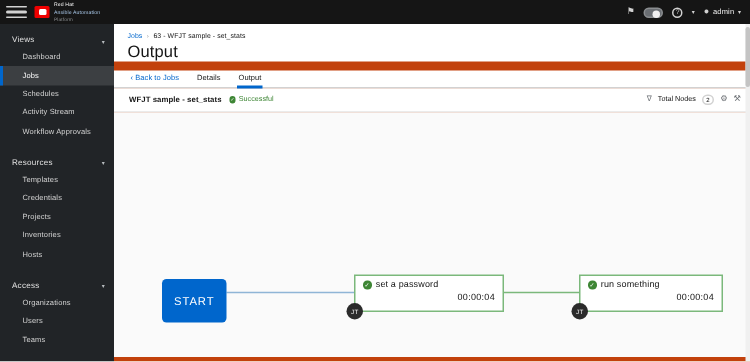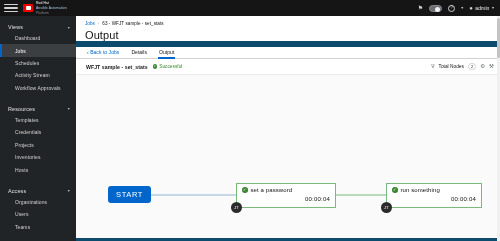--- a/index.html
+++ b/index.html
@@ -87,21 +87,21 @@
   .nav-item.active::before {
     content: ""; position: absolute; left: 0; top: 0; bottom: 0;
     width: 1.6px; background: #0066cc;
   }
   .nav-sep { height: 4px; }
 
   
   .main {
     position: absolute; top: 16px; left: 76px;
     width: 424px; height: 225px;
-    background: #0c4a6e;
+    background: #c2410c;
     overflow: hidden;
   }
   .page-head { padding: 5px 0 0 9px; background: #fff; }
   .breadcrumb {
     display: flex; align-items: center; gap: 3px;
     font-size: 4.6px; color: #6a6e73; letter-spacing: .05px;
   }
   .breadcrumb a { color: #0066cc; text-decoration: none; }
   .breadcrumb .sep { color: #8a8d90; font-size: 4px; }
   .breadcrumb .cur { color: #151515; }
@@ -158,21 +158,21 @@
     position: relative;
     height: 163px;
     background: #fafafa;
     overflow: hidden;
   }
   .canvas-inner { position: absolute; inset: 0; }
   .wf-svg { position: absolute; left: 0; top: 0; }
 
   .start-node {
     position: absolute; left: 32px; top: 111px;
-    width: 43px; height: 17px;
+    width: 43px; height: 29px;
     background: #0066cc; border-radius: 3px;
     color: #fff; font-size: 7.5px; letter-spacing: .6px;
     display: flex; align-items: center; justify-content: center;
   }
   .wf-node {
     position: absolute;
     background: #fff; border: 0.9px solid #7bb87b;
     padding: 3px 5px 4px 5px;
   }
   .wf-node.n1 { left: 160px; top: 108px; width: 100px; height: 25px; }

